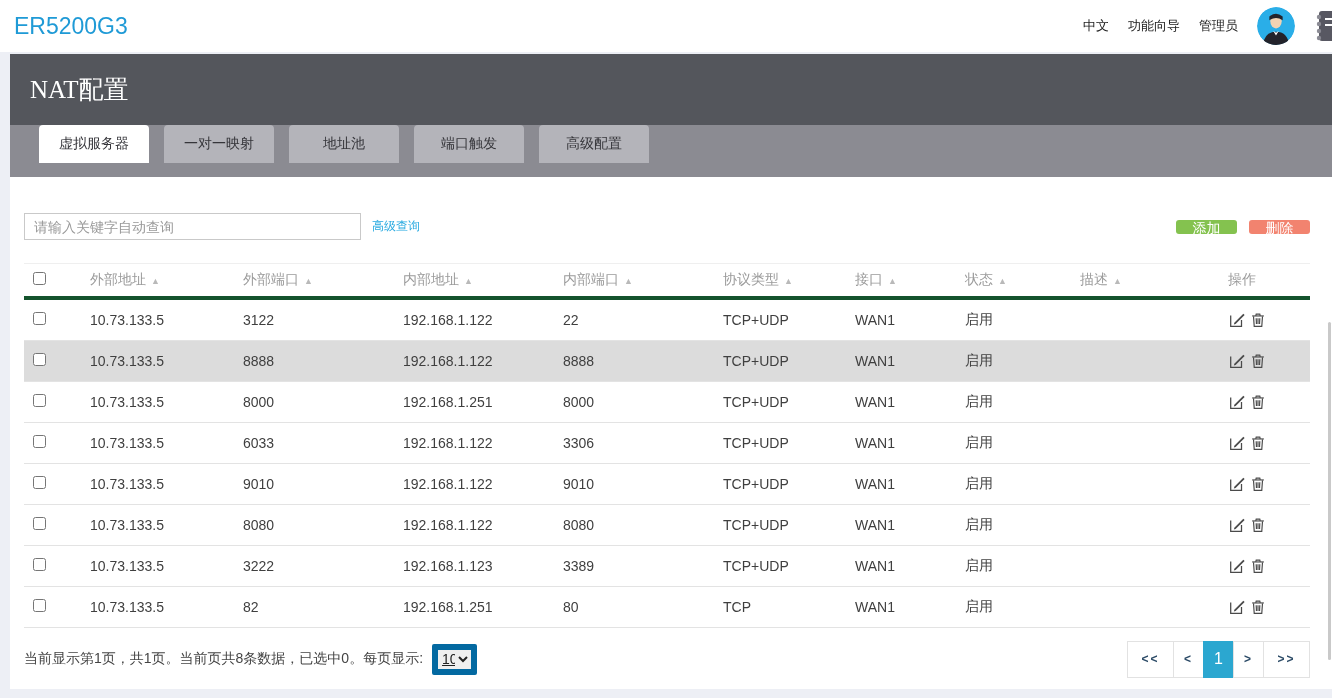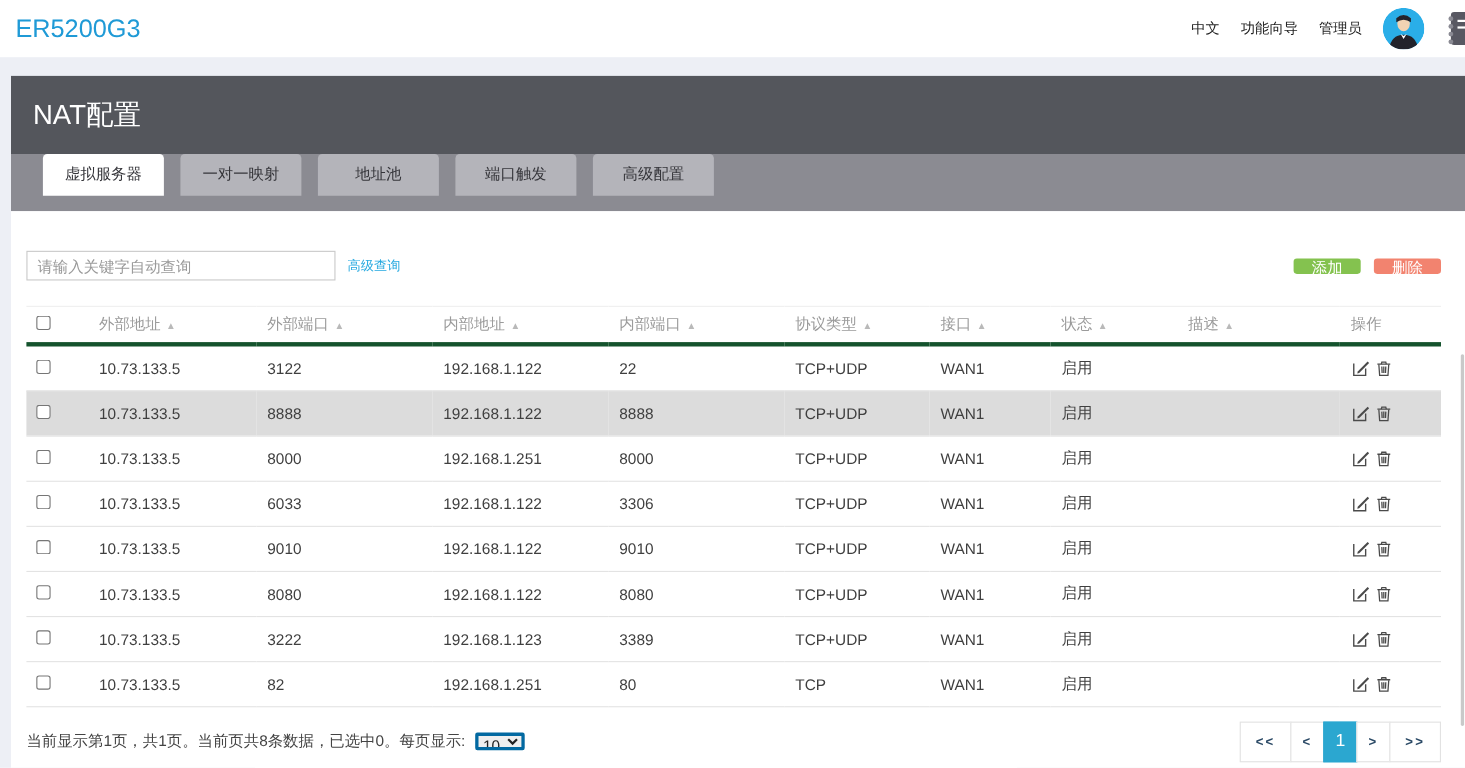--- a/index.html
+++ b/index.html
@@ -10,34 +10,34 @@
   .topbar { height:52px; background:#ffffff; display:flex; align-items:center; padding-left:14px;justify-content:flex-end; }
   .logo { font-size:23px; color:#1f9ad6; }
   .topbar-right { margin-left:auto; display:flex; align-items:center; gap:19px; font-size:13px; color:#222; }
   .top-link { cursor:pointer; white-space:nowrap; }
   .avatar { width:38px; height:38px; border-radius:50%; overflow:hidden; flex:0 0 auto; }
   .notebook { width:30px; height:34px; margin-right:-12px; flex:0 0 auto; }
 
   .main { margin-left:10px; }
 
   
-  .banner { margin-top:17px; height:71px; background:#54565c; display:flex; align-items:center; padding-left:20px; }
+  .banner { margin-top:2px; height:71px; background:#54565c; display:flex; align-items:center; padding-left:20px;font-family:Liberation Serif, serif; }
   .banner-title { color:#ffffff; font-size:25px; }
 
   
   .tabstrip { height:52px; background:#8b8b92; display:flex; align-items:flex-start; padding-left:29px; gap:15px;font-family:Liberation Mono, monospace; }
   .tab { height:38px; width:110px; display:flex; align-items:center; justify-content:center;
          background:#b4b4ba; color:#35353a; font-size:14px; border-radius:4px 4px 0 0; cursor:pointer; }
   .tab.active { background:#ffffff; }
 
   
   .content { background:#ffffff; height:512px; padding:36px 22px 0 14px; }
 
   .toolbar { display:flex; align-items:center; }
-  .search-input { width:281px; height:27px; border:1px solid #c9c9c9; padding:0 9px; font-size:14px; color:#444; }
+  .search-input { width:337px; height:27px; border:1px solid #c9c9c9; padding:0 9px; font-size:14px; color:#444; }
   .search-input::placeholder { color:#9a9a9a; }
   .adv-link { margin-left:11px; color:#26a9e0; font-size:12px; text-decoration:none; cursor:pointer; }
   .btns { margin-left:auto; display:flex; gap:12px; }
   .btn { width:61px; height:14px; border:none; border-radius:3px; color:#fff; font-size:14px; cursor:pointer; }
   .btn-add { background:#84c24f; }
   .btn-del { background:#f2836f; }
 
   
   table { width:100%; border-collapse:collapse; margin-top:23px; table-layout:fixed; }
   th { height:34px; font-weight:normal; color:#9b9b9b; font-size:14px; text-align:left; padding-left:10px;
@@ -46,21 +46,21 @@
   th.cb, td.cb { padding-left:9px; }
   tr.highlight td { background:#dcdcdc; }
   .sort { color:#b9b9b9; font-size:9px; margin-left:5px; cursor:pointer; }
   input[type=checkbox] { width:13px; height:13px; cursor:pointer; }
   .ops { display:flex; align-items:center; gap:3px; height:40px; }
   .op-icon { cursor:pointer; display:inline-flex; }
 
   
   .pagerow { display:flex; align-items:center; margin-top:13px; }
   .page-summary { font-size:14px; color:#444; }
-  .size-select { width:45px; height:16px; margin-left:9px; font-size:14px; border:3px solid #0369a1; border-radius:2px; color:#222;text-decoration:underline; }
+  .size-select { width:45px; height:31px; margin-left:9px; font-size:14px; border:6px solid #0369a1; border-radius:2px; color:#222;text-decoration:underline; }
   .pager { margin-left:auto; display:flex; }
   .pg { height:37px; background:#fff; border:1px solid #e2e2e2; margin-left:-1px;
         display:flex; align-items:center; justify-content:center; font-size:12px; font-weight:bold;
         color:#2b4a66; letter-spacing:2px; cursor:pointer; }
   .pg-wide { width:47px; } .pg-narrow { width:31px; }
   .pg.active { background:#2ba7d0; border-color:#2ba7d0; color:#fff; font-size:16px; font-weight:normal; letter-spacing:0; }
 
   .scrollbar { position:absolute; right:1px; top:322px; width:3px; height:338px; background:#c9c9c9; border-radius:2px; }
 </style>
 </head>

